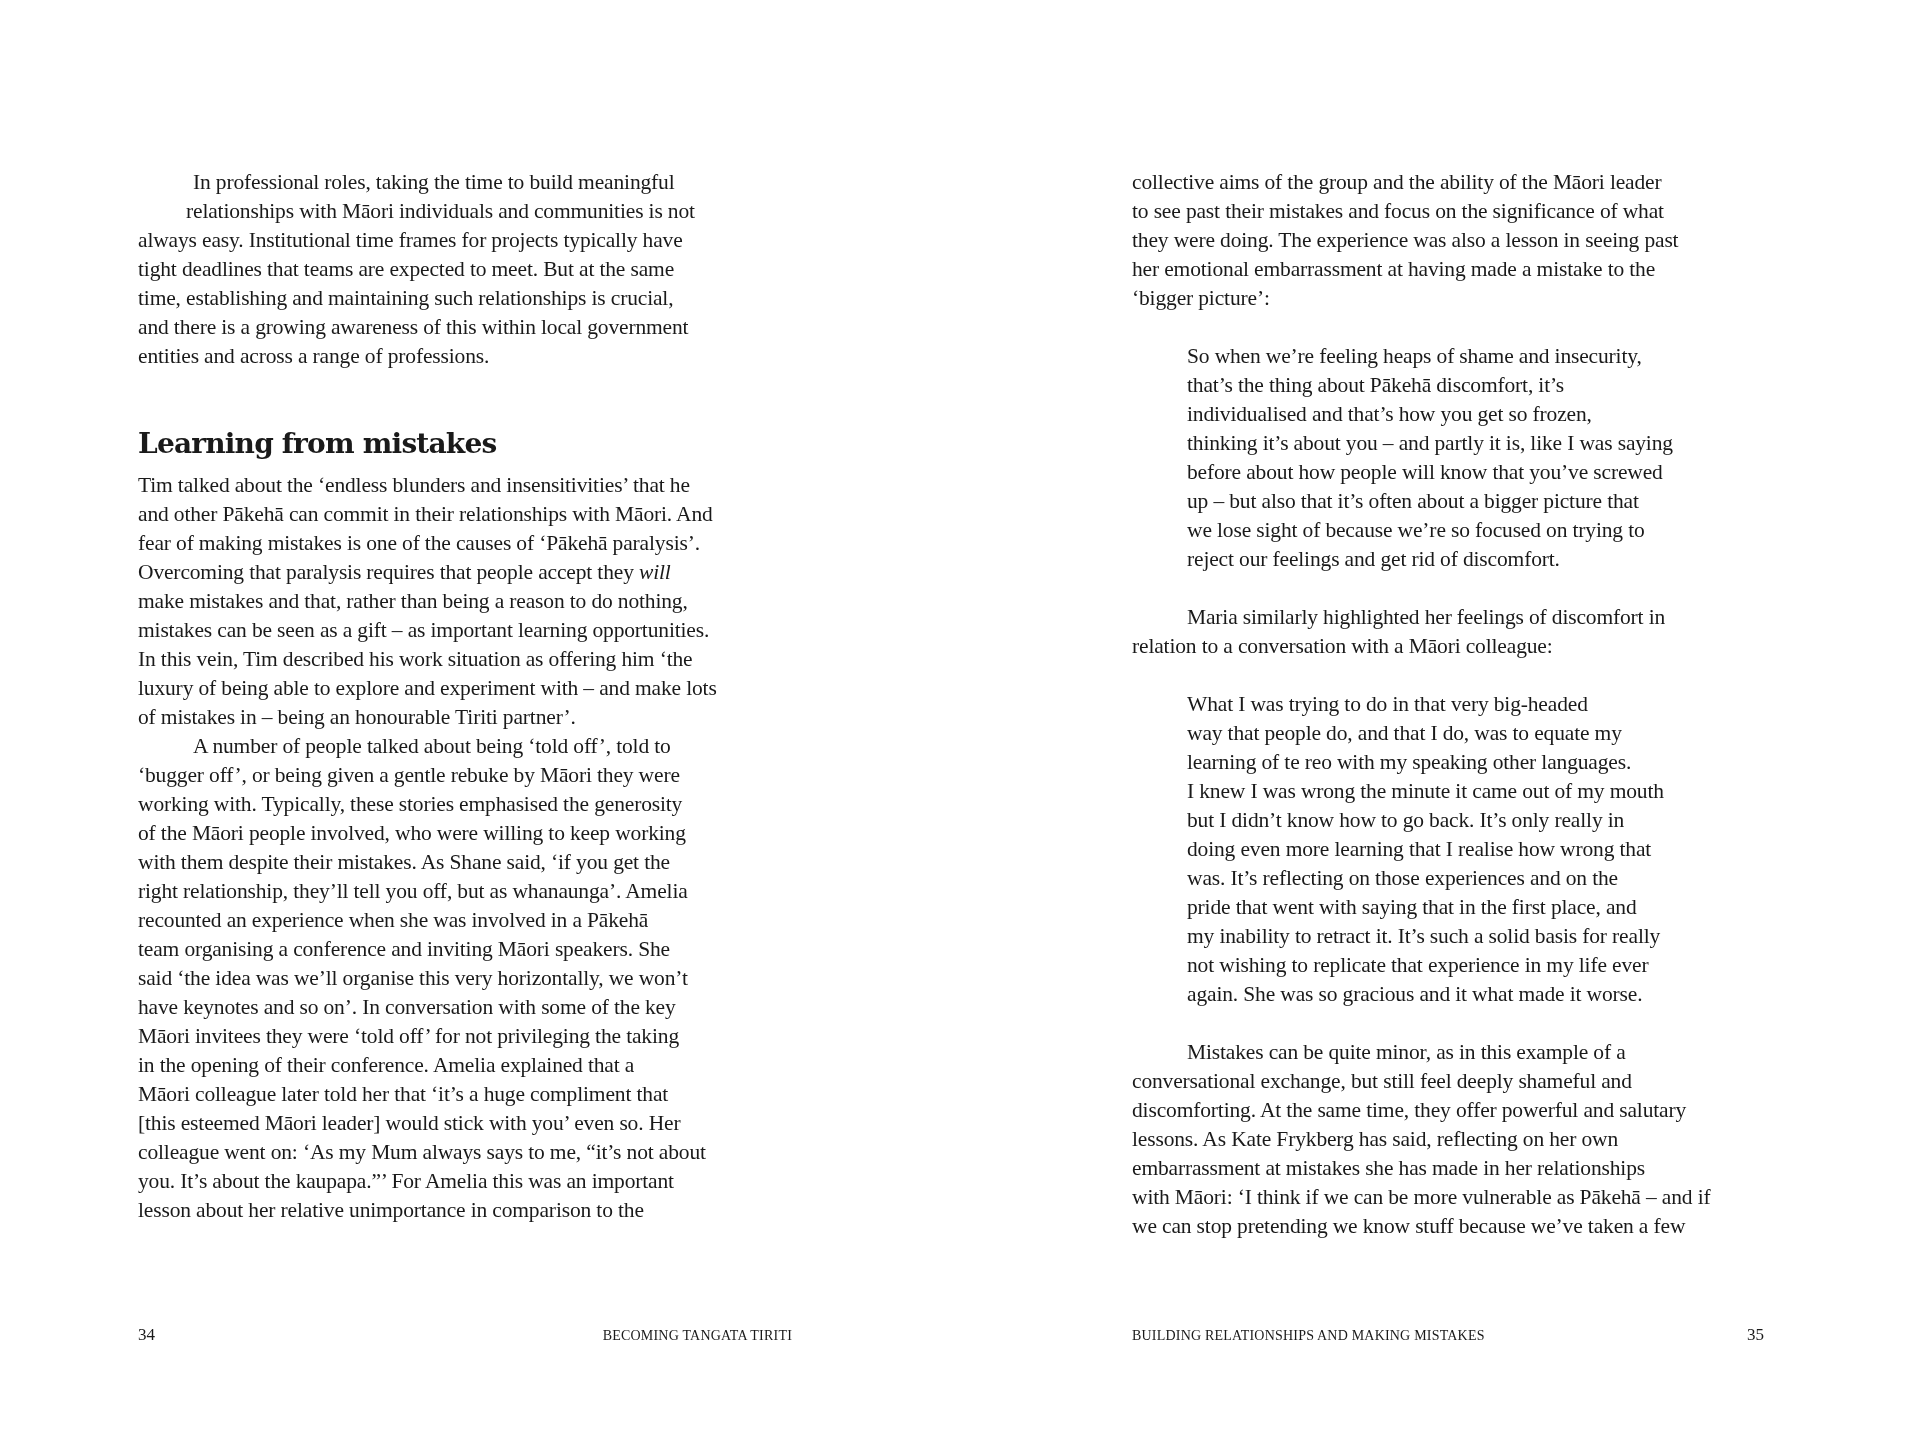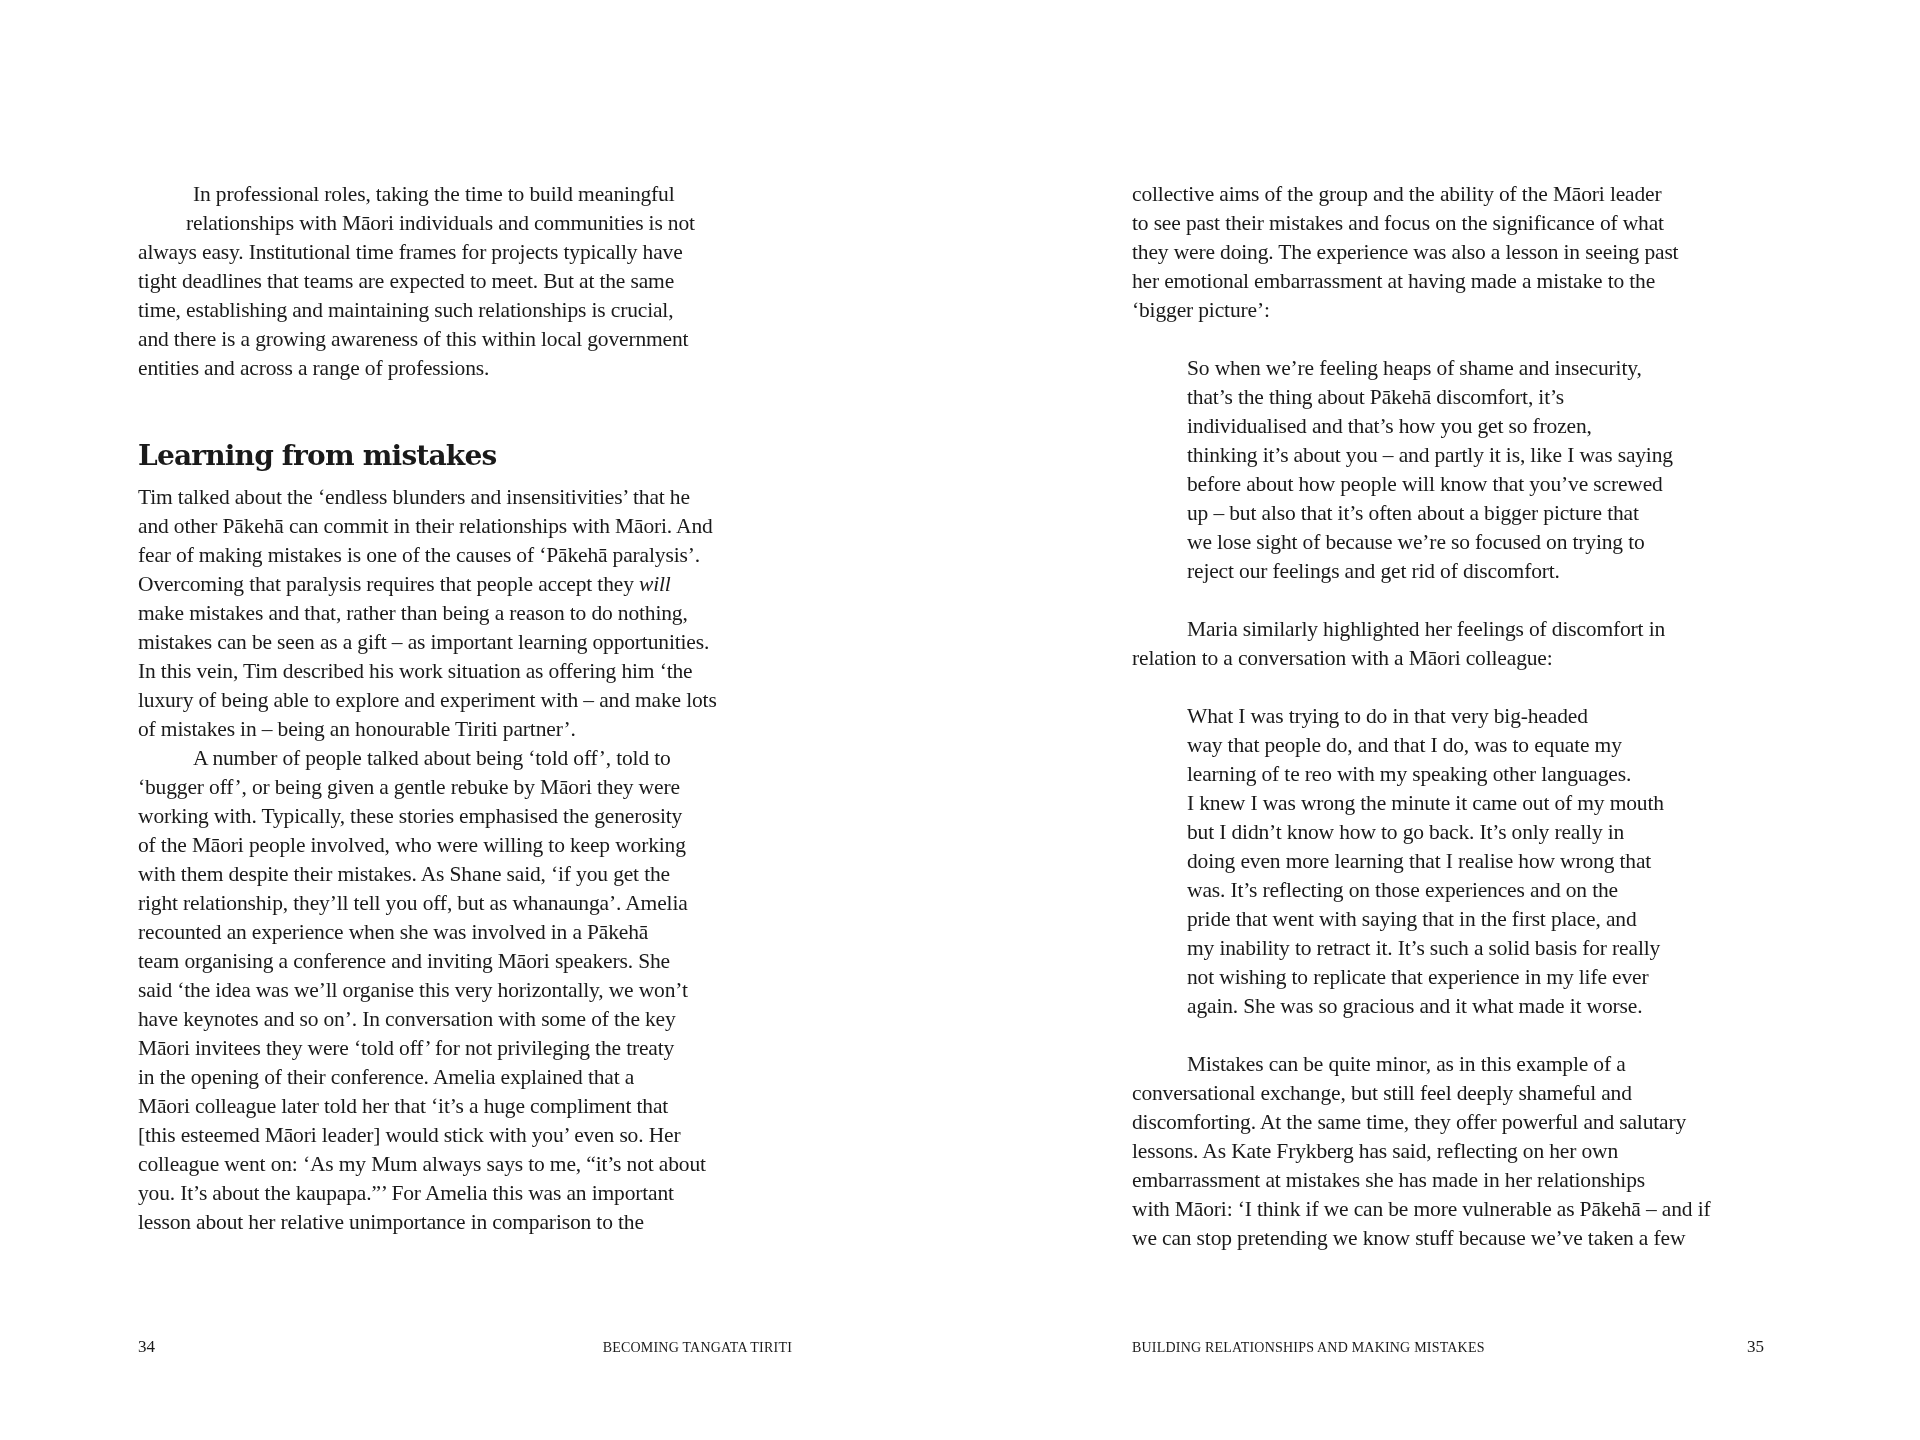--- a/index.html
+++ b/index.html
@@ -1,18 +1,18 @@
 <!DOCTYPE html>
 <html><head>
   <meta charset="utf-8">
   <style>
     html, body { margin: 0; padding: 0; background: #ffffff; }
     body { width: 1920px; height: 1440px; position: relative; overflow: hidden;
            font-family: "Liberation Serif", "DejaVu Serif", serif; color: #1a1a1a; }
-    .page { position: absolute; top: 12px; height: 1244px; }
+    .page { position: absolute; top: 0; height: 1244px; }
     #left-page { left: 0; width: 960px; }
     #right-page { left: 960px; width: 960px; }
     .line { position: absolute; white-space: nowrap; font-size: 21.5px; line-height: 29px;
             letter-spacing: -0.15px; }
     .heading { position: absolute; font-family: "DejaVu Serif", "Liberation Serif", serif;
                font-weight: bold; font-size: 28px; letter-spacing: -0.8px; white-space: nowrap; }
     .footer { position: absolute; font-size: 14px; letter-spacing: 0.2px; white-space: nowrap; }
     .folio { position: absolute; font-size: 17px; white-space: nowrap; }
     em { font-style: italic; }
   </style>
@@ -48,21 +48,21 @@
     <div class="line" style="left:193px;top:732px;">A number of people talked about being ‘told off’, told to</div>
     <div class="line" style="left:138px;top:761px;">‘bugger off’, or being given a gentle rebuke by Māori they were</div>
     <div class="line" style="left:138px;top:790px;">working with. Typically, these stories emphasised the generosity</div>
     <div class="line" style="left:138px;top:819px;">of the Māori people involved, who were willing to keep working</div>
     <div class="line" style="left:138px;top:848px;">with them despite their mistakes. As Shane said, ‘if you get the</div>
     <div class="line" style="left:138px;top:877px;">right relationship, they’ll tell you off, but as whanaunga’. Amelia</div>
     <div class="line" style="left:138px;top:906px;">recounted an experience when she was involved in a Pākehā</div>
     <div class="line" style="left:138px;top:935px;">team organising a conference and inviting Māori speakers. She</div>
     <div class="line" style="left:138px;top:964px;">said ‘the idea was we’ll organise this very horizontally, we won’t</div>
     <div class="line" style="left:138px;top:993px;">have keynotes and so on’. In conversation with some of the key</div>
-    <div class="line" style="left:138px;top:1022px;">Māori invitees they were ‘told off’ for not privileging the treaty</div>
+    <div class="line" style="left:138px;top:1022px;">Māori invitees they were ‘told off’ for not privileging the taking</div>
     <div class="line" style="left:138px;top:1051px;">in the opening of their conference. Amelia explained that a</div>
     <div class="line" style="left:138px;top:1080px;">Māori colleague later told her that ‘it’s a huge compliment that</div>
     <div class="line" style="left:138px;top:1109px;">[this esteemed Māori leader] would stick with you’ even so. Her</div>
     <div class="line" style="left:138px;top:1138px;">colleague went on: ‘As my Mum always says to me, “it’s not about</div>
     <div class="line" style="left:138px;top:1167px;">you. It’s about the kaupapa.”’ For Amelia this was an important</div>
     <div class="line" style="left:138px;top:1196px;">lesson about her relative unimportance in comparison to the</div>
   </div>
 
   <div class="folio" style="left:138px;top:1325px;">34</div>
   <div class="footer" style="right:168px;top:1328px;">BECOMING TANGATA TIRITI</div>

